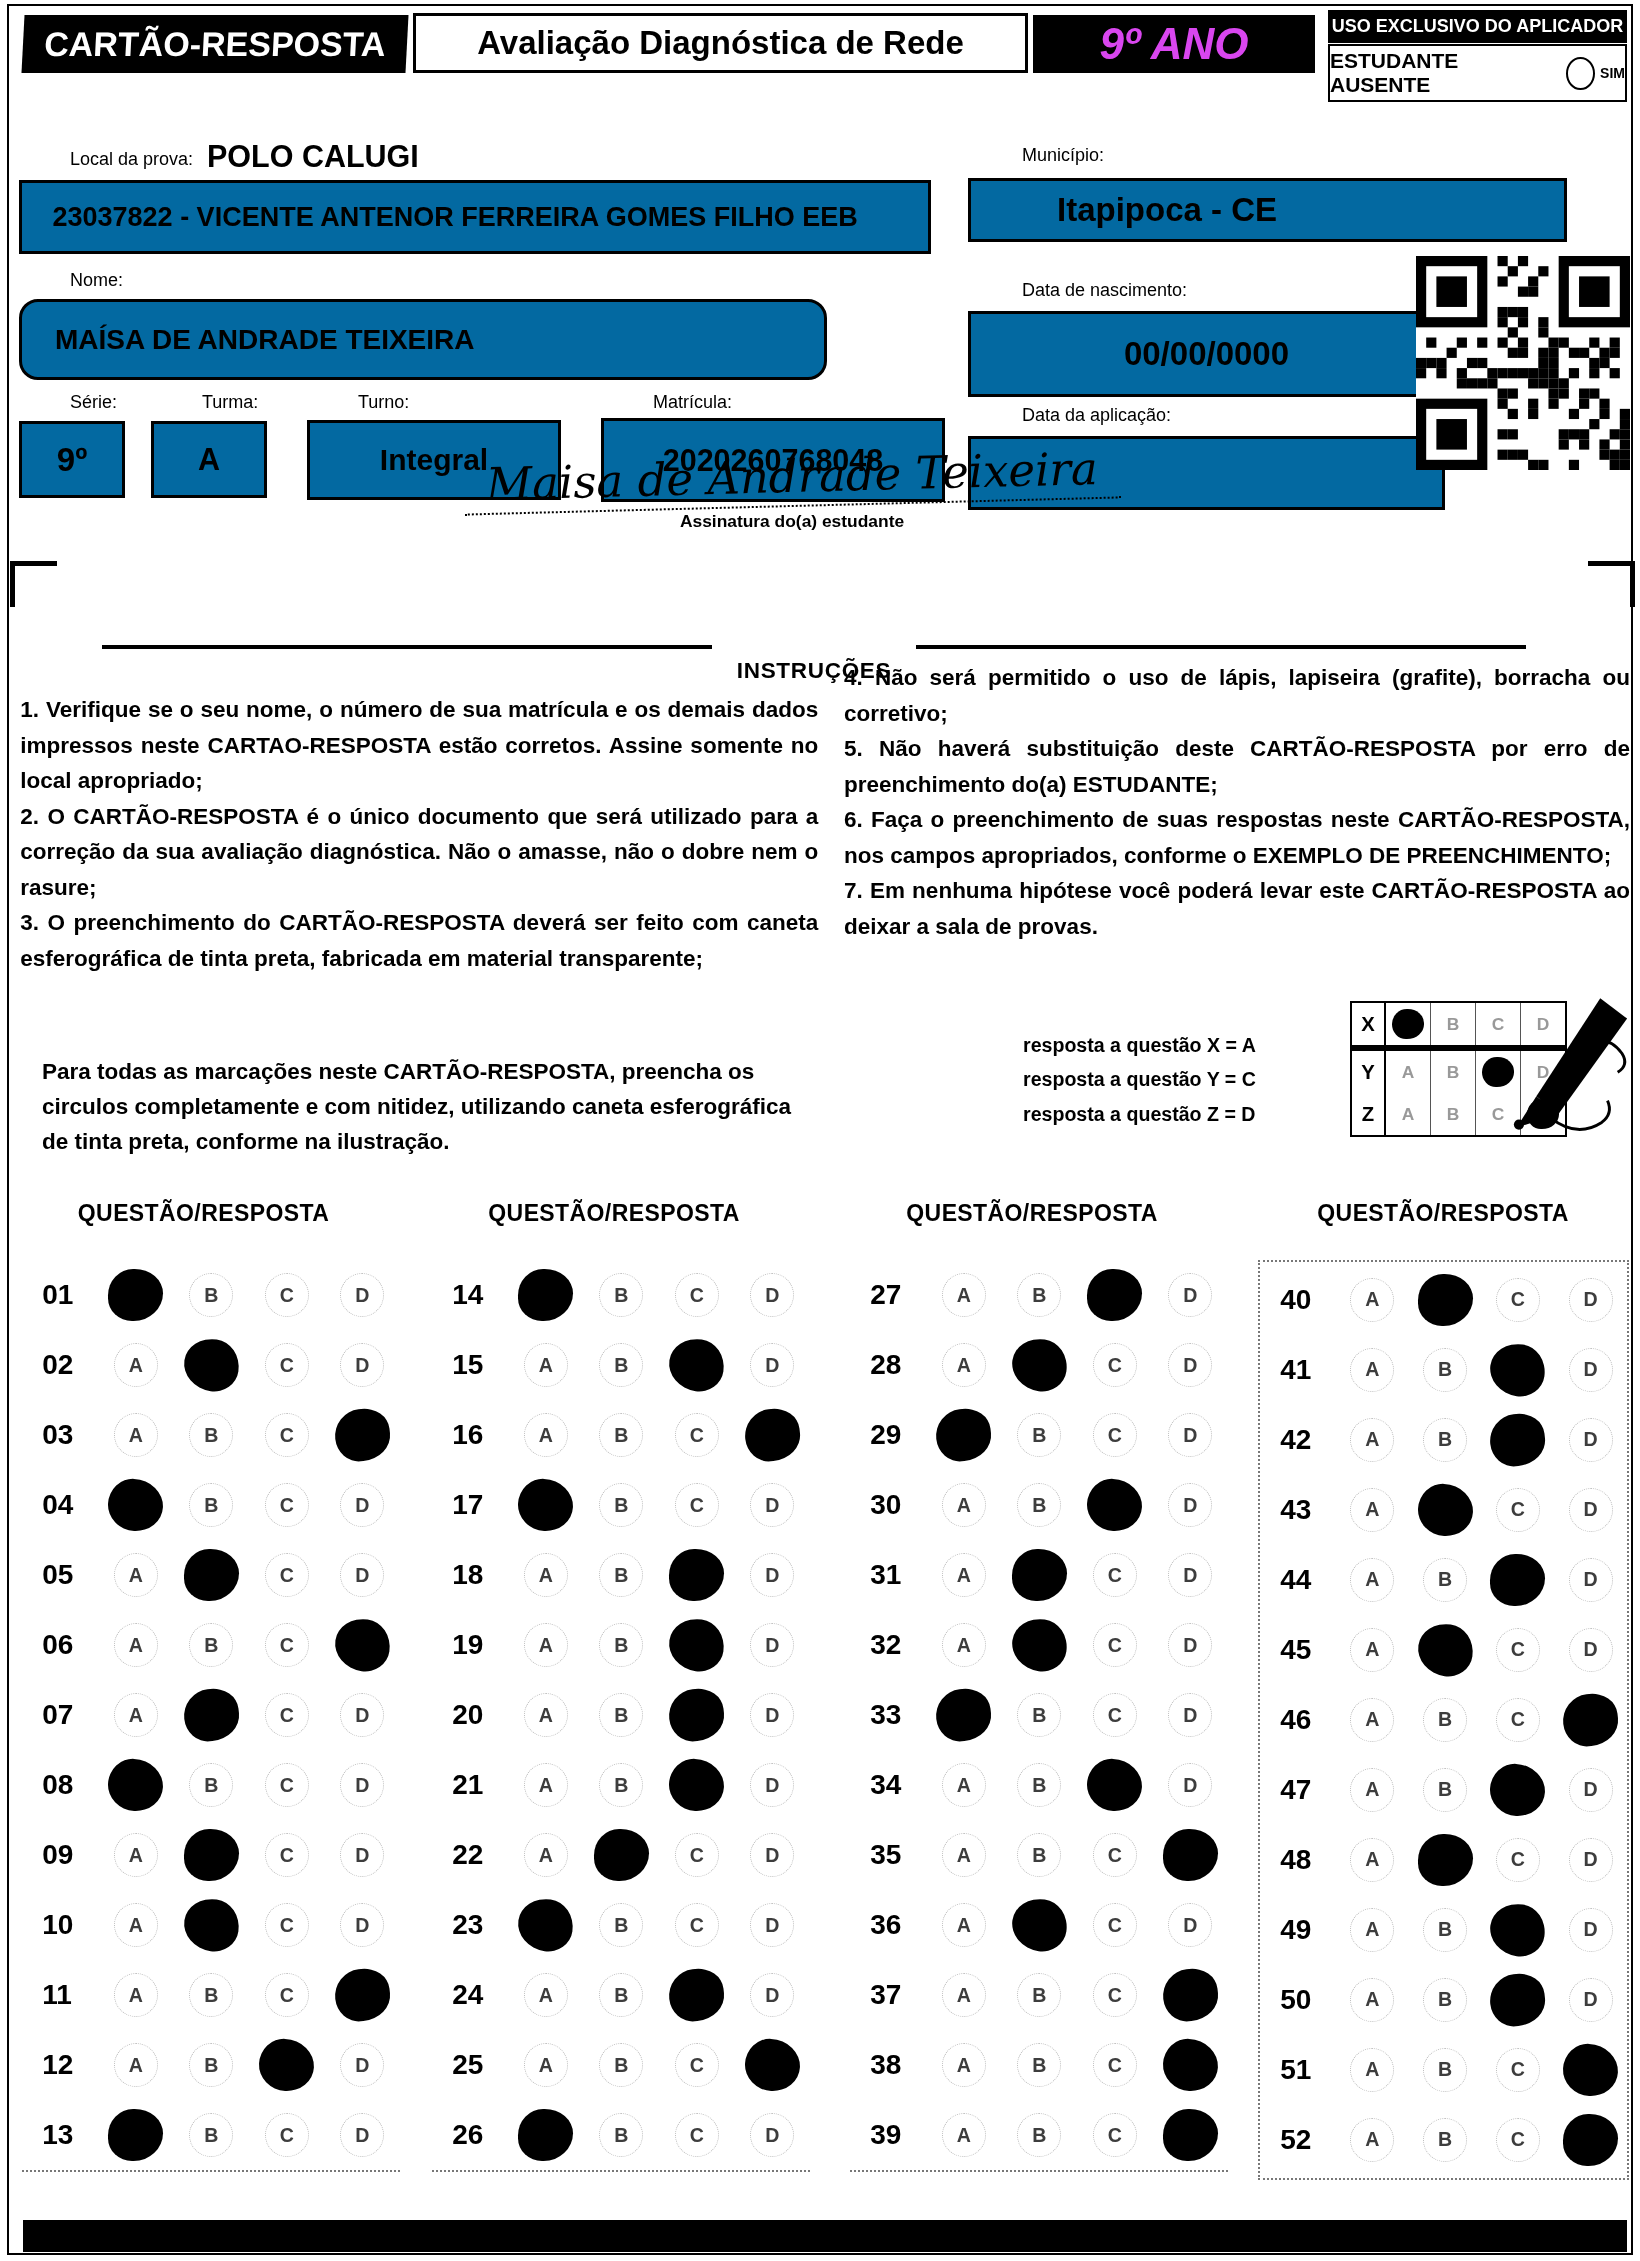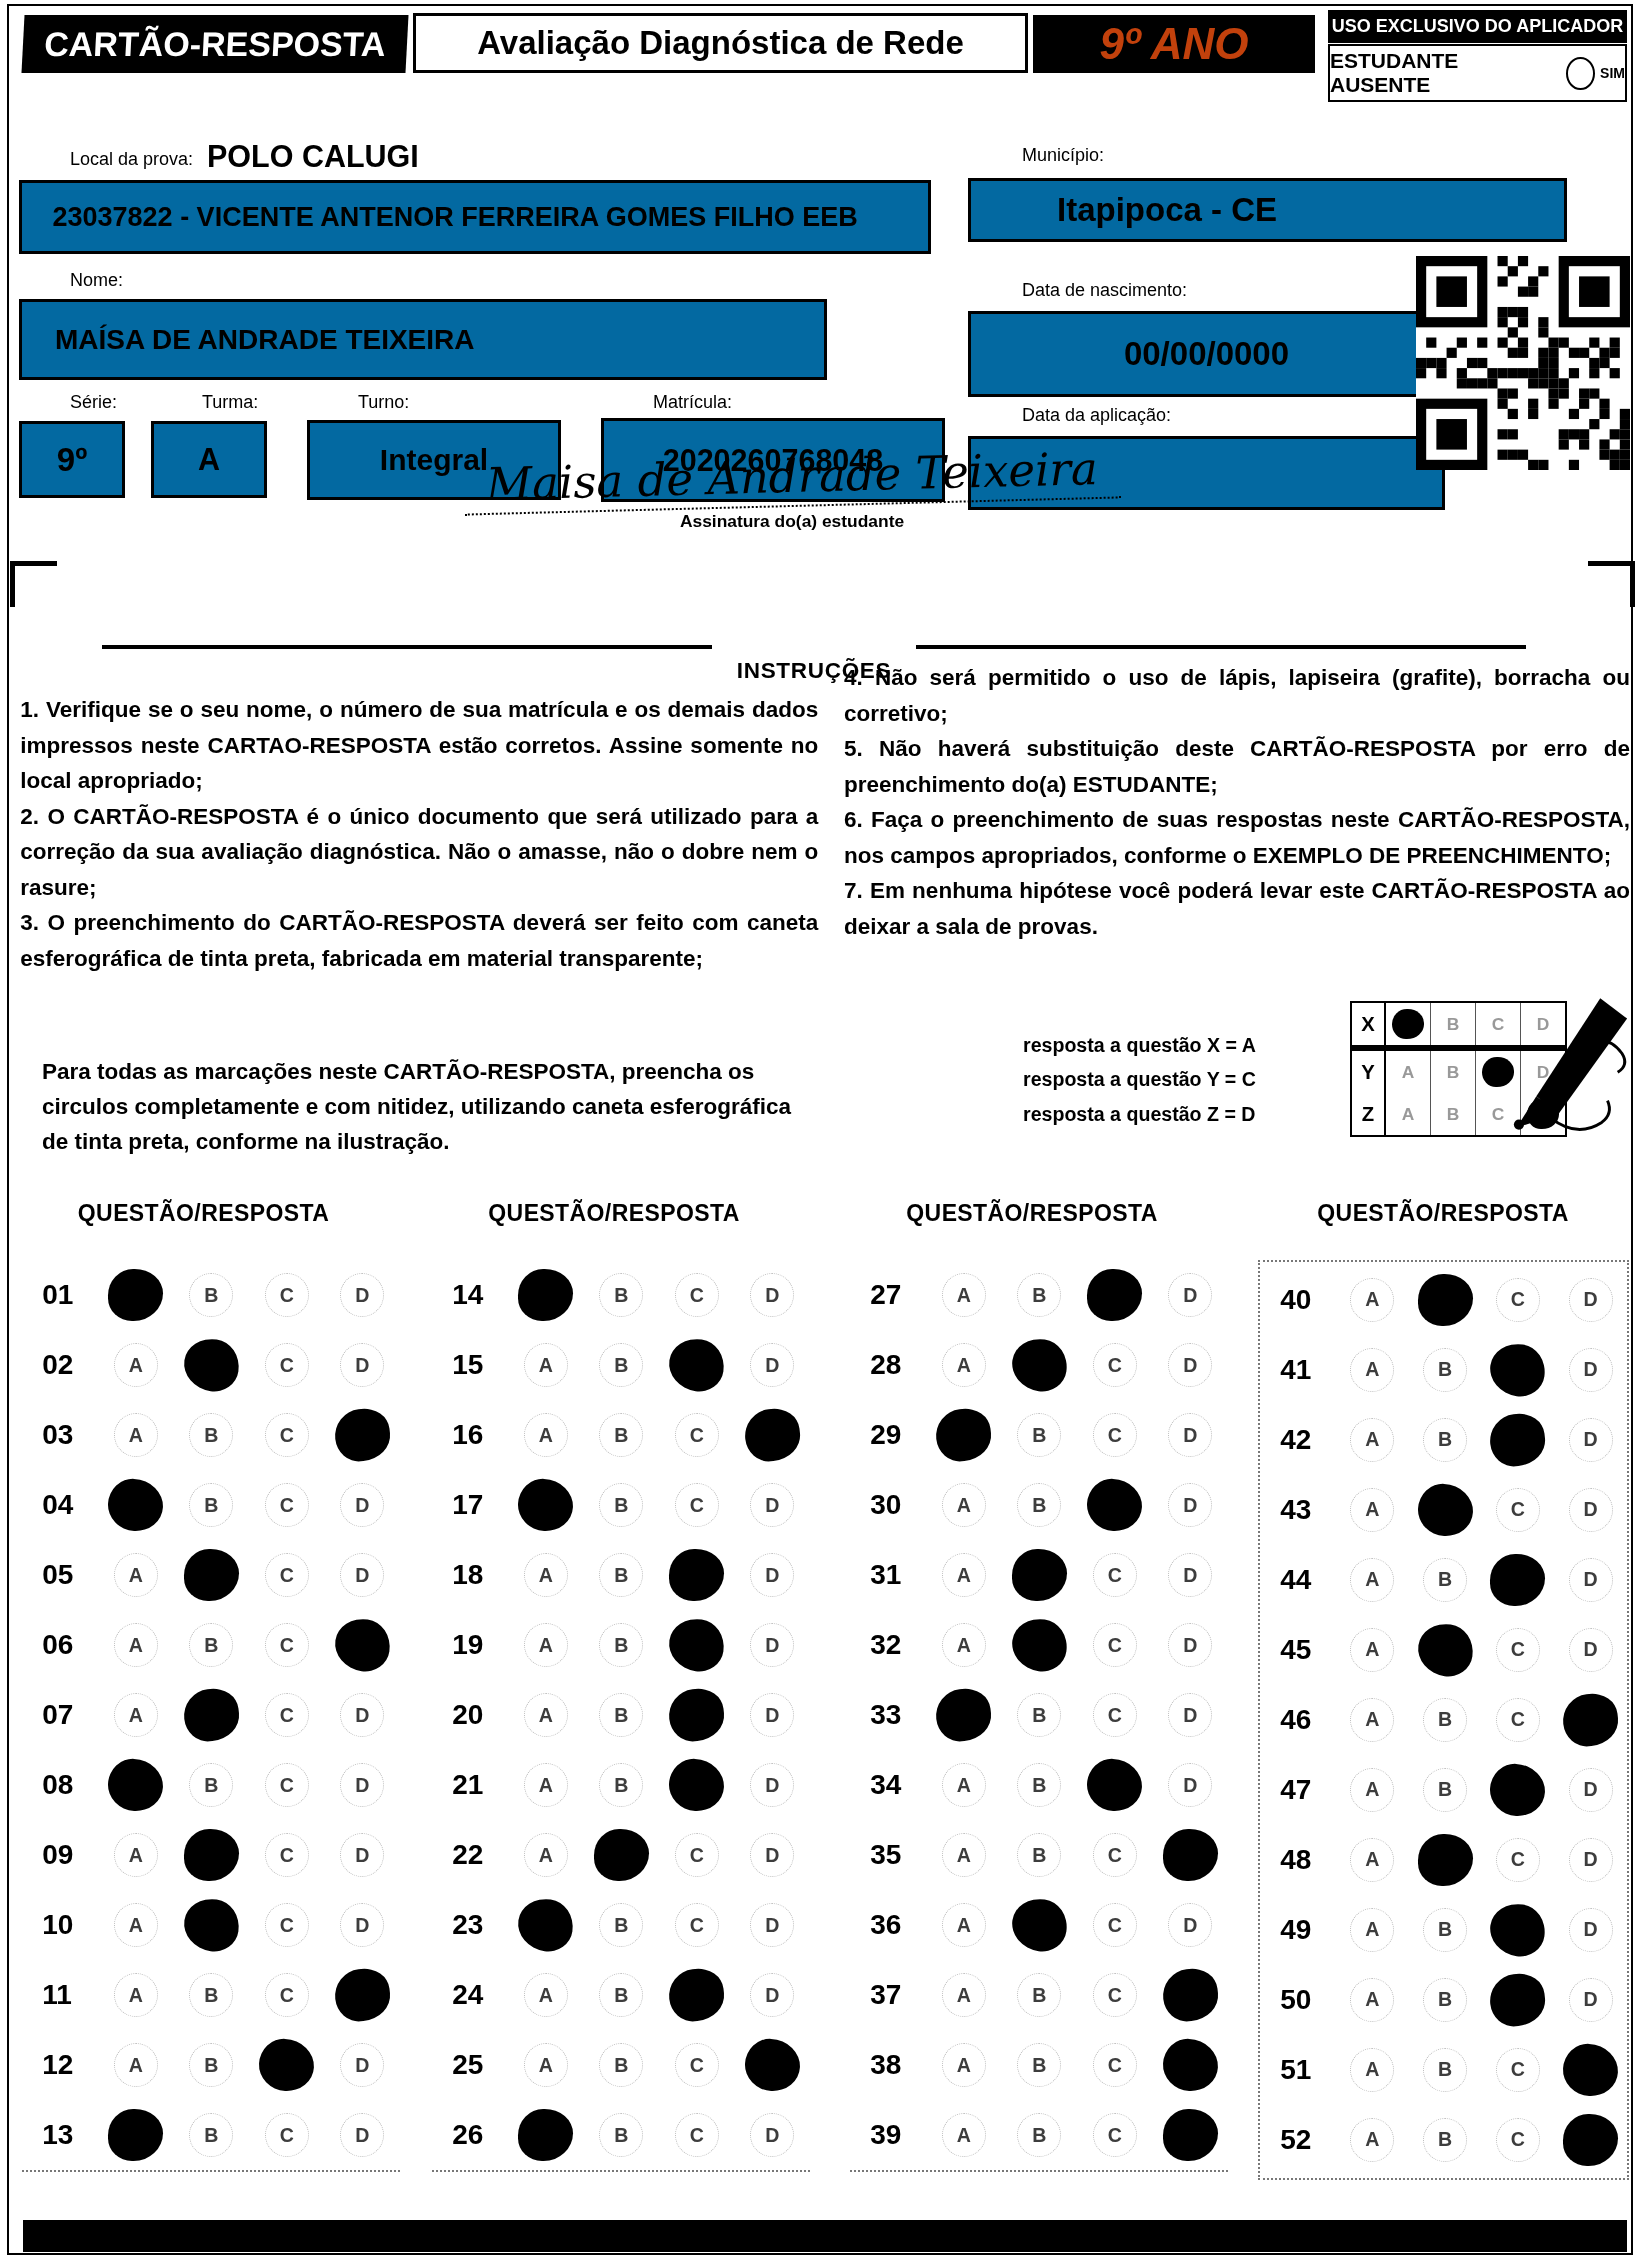--- a/index.html
+++ b/index.html
@@ -7,21 +7,21 @@
   .page{position:relative;width:1640px;height:2261px;background:#fff;
         font-family:"Liberation Sans",sans-serif;color:#000;overflow:hidden;}
   .frame{position:absolute;inset:4.4px 7.3px 5.8px 7.3px;border:2.2px solid #000;pointer-events:none;}
   .bottom-bar{position:absolute;left:23px;right:13px;bottom:8.7px;height:32px;background:#000;}
 
   
   .hdr-black1{position:absolute;left:23px;top:14.5px;width:384px;height:58px;background:#000;color:#fff;
      display:flex;align-items:center;justify-content:center;font-size:34px;font-weight:bold;transform:skewX(-3deg);}
   .hdr-white{position:absolute;left:413px;top:13px;width:615px;height:60px;background:#fff;border:3.6px solid #000;
      display:flex;align-items:center;justify-content:center;font-size:33px;font-weight:bold;box-sizing:border-box;}
-  .hdr-black2{position:absolute;left:1033px;top:14.5px;width:282px;height:58px;background:#000;color:#c2410c;
+  .hdr-black2{position:absolute;left:1033px;top:14.5px;width:282px;height:58px;background:#000;color:#d946ef;
      display:flex;align-items:center;justify-content:center;font-size:44px;font-weight:bold;font-style:italic;}
   .aplicador-bar{position:absolute;left:1328px;top:10.2px;width:299px;height:33px;background:#000;color:#fff;
      display:flex;align-items:center;justify-content:center;font-size:18px;font-weight:bold;}
   .ausente-box{position:absolute;left:1328px;top:44px;width:299px;height:58px;border:2.9px solid #000;background:#fff;
      display:flex;align-items:center;justify-content:center;gap:5px;font-size:21px;font-weight:bold;box-sizing:border-box;}
   .ausente-circle{width:25px;height:29px;border:2.2px solid #000;border-radius:50%;}
   .sim{font-size:14px;font-weight:bold;}
 
   
   .lbl{position:absolute;font-size:18px;font-weight:normal;margin-left:44px;}
@@ -90,21 +90,21 @@
   <div class="ausente-box">
     <span>ESTUDANTE AUSENTE</span>
     <span class="ausente-circle"></span>
     <span class="sim">SIM</span>
   </div>
 
   <div class="lbl" style="left:26px;top:149px;">Local da prova:</div>
   <div class="val-inline" style="left:207px;top:139px;font-size:30.5px;">POLO CALUGI</div>
   <div class="box" style="left:19px;top:180px;width:912px;height:74px;font-size:27px;padding-left:30.5px;">23037822 - VICENTE ANTENOR FERREIRA GOMES FILHO EEB</div>
   <div class="lbl" style="left:26px;top:270px;">Nome:</div>
-  <div class="box" style="left:19px;top:299px;width:808px;height:81px;font-size:28px;padding-left:33px;">MAÍSA DE ANDRADE TEIXEIRA</div>
+  <div class="box" style="left:19px;top:299px;width:808px;height:81px;font-size:28px;padding-left:33px;border-radius:19px;">MAÍSA DE ANDRADE TEIXEIRA</div>
 
   <div class="lbl" style="left:978px;top:145px;">Município:</div>
   <div class="box" style="left:968px;top:178px;width:599px;height:64px;font-size:33px;padding-left:86px;">Itapipoca - CE</div>
   <div class="lbl" style="left:978px;top:280px;">Data de nascimento:</div>
   <div class="box" style="left:968px;top:311px;width:477px;height:86px;font-size:33px;justify-content:center;">00/00/0000</div>
   <div class="lbl" style="left:978px;top:405px;">Data da aplicação:</div>
   <div class="box" style="left:968px;top:436px;width:477px;height:74px;font-size:29px;justify-content:center;"></div>
   <div class="qr" id="qr"><svg width="214" height="214" viewBox="0 0 294 294">
         <rect x="0" y="0" width="294" height="294" fill="#fff"></rect>
         <rect x="112" y="0" width="14" height="14" fill="#000"></rect>

